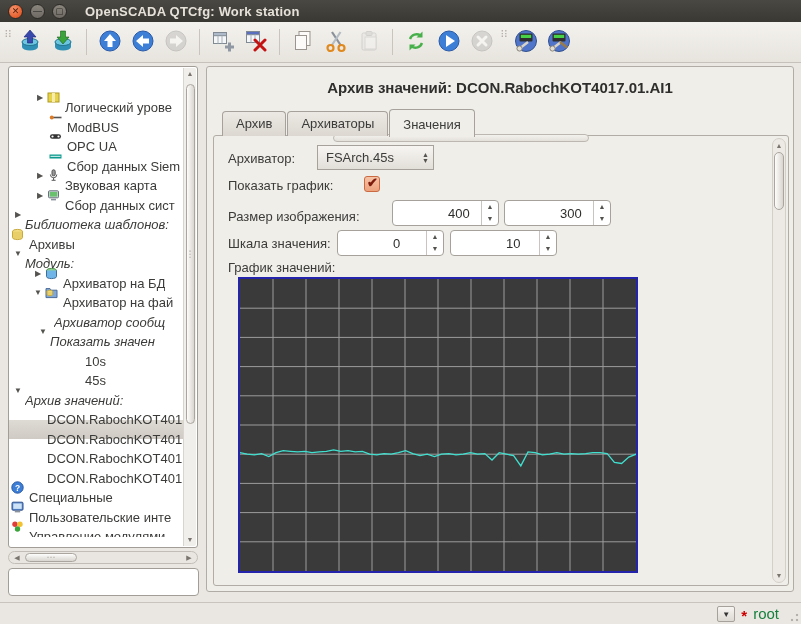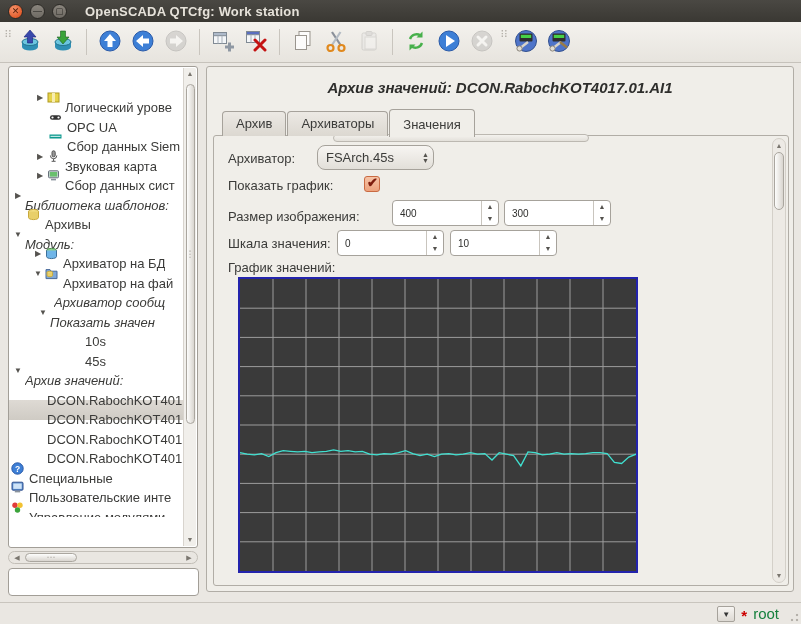--- a/index.html
+++ b/index.html
@@ -61,21 +61,21 @@
   .search-input{
     position:absolute; left:8px; top:568px; width:191px; height:28px;
     border:1px solid #a29e97; border-radius:4px; background:#fff; font-size:13px; padding:0 6px;
     font-family:"Liberation Sans", sans-serif;
   }
   
   .main-frame{
     position:absolute; left:206px; top:66px; width:588px; height:526px;
     background:#f0eee9; border:1px solid #b1ada6; border-radius:3px;
   }
-  .main-title{ text-align:center; margin-top:12px; font-size:15px; font-weight:bold; font-style:italic; color:#2e2e2c;}
+  .main-title{ text-align:center; margin-top:12px; font-size:15px; font-weight:bold; color:#2e2e2c;}
   .tabbar{ position:absolute; left:15px; top:41px; height:28px; display:flex; align-items:flex-end; z-index:2;}
   .tab{
     font-size:13px; color:#3b3b39; padding:4px 13px 5px 13px; margin-right:1px;
     background:linear-gradient(#ece9e4,#dcd8d1);
     border:1px solid #a6a29b; border-bottom:none; border-radius:4px 4px 0 0; cursor:default;
   }
   .tab.active{ background:#f0eee9; padding-top:7px; position:relative; top:1px;}
   .tab-pane{
     position:absolute; left:6px; top:68px; width:576px; height:451px;
     border:1px solid #b1ada6; border-radius:3px; background:#f0eee9;
@@ -83,36 +83,36 @@
   .scroll-strip{ position:absolute; left:119px; top:-2px; width:256px; height:8px;
     background:linear-gradient(#f4f2ee,#e3e0da); border:1px solid #bcb8b1; border-radius:4px;}
   .pane-vscroll{ position:absolute; top:2px; bottom:2px; right:2px; width:14px; background:#edeae5; border:1px solid #d4d0c9; border-radius:7px;}
   .pane-vscroll .arr{ position:absolute; left:0; width:12px; height:11px; font-size:7px; color:#7a766f; text-align:center; line-height:11px;}
   .pane-vscroll .arr.up{ top:1px;} .pane-vscroll .arr.down{ bottom:1px;}
   .pane-vthumb{ position:absolute; left:1px; top:13px; width:10px; height:58px; background:linear-gradient(90deg,#fdfdfc,#d9d5cf); border:1px solid #aaa69f; border-radius:6px;}
   
   .form-label{ position:absolute; font-size:13px; color:#3b3b39;}
   .combo{
     position:absolute; left:103px; top:9px; width:117px; height:25px;
-    background:linear-gradient(#f7f5f2,#e2dfd9); border:1px solid #a6a29b; border-radius:8px;
+    background:linear-gradient(#f7f5f2,#e2dfd9); border:1px solid #a6a29b; border-radius:0;
     display:flex; align-items:center; padding:0 4px 0 8px; font-size:13px;
   }
   .combo .cval{ flex:1;}
   .updown{ display:flex; flex-direction:column; align-items:center; line-height:6px; font-size:7px; color:#55534f; margin-left:4px;}
   .checkbox{
     position:absolute; left:150px; top:40px; width:16px; height:16px; border-radius:3px;
     background:linear-gradient(#f6c3a6,#eda27d); border:1px solid #c96a42; position:absolute;
   }
   .checkbox.checked::after{ content:"✔"; position:absolute; left:2px; top:-2px; font-size:13px; color:#7e1d0e; font-weight:bold;}
   .spinbox{
     position:absolute; height:26px; width:107px; background:#fff; border:1px solid #a6a29b; border-radius:4px;
     display:flex; align-items:stretch; overflow:hidden;
   }
-  .spinbox input{ flex:1; border:none; outline:none; font-size:10px; padding:0 0 0 7px; background:transparent; min-width:0;
-    font-family:"Liberation Sans", sans-serif; color:#2e2e2c;}
+  .spinbox input{ flex:1; border:none; outline:none; font-size:13px; padding:0 0 0 7px; background:transparent; min-width:0;
+    font-family:"Liberation Sans", sans-serif; color:#2e2e2c;margin-left:48px;}
   .spinbtns{ width:17px; border-left:1px solid #c9c5be; display:flex; flex-direction:column;}
   .spinbtns span{ flex:1; font-size:7px; color:#55534f; text-align:center; line-height:12px;}
   
   .graph-box{ position:absolute; left:24px; top:141px; width:400px; height:296px; border:2px solid #2323AC; background:#3A3A3A;}
   
   .statusbar{ position:absolute; left:0; top:602px; width:801px; height:22px; background:#eae7e2; border-top:1px solid #c9c5be;
     display:flex; align-items:center; justify-content:flex-end; padding-right:22px; gap:6px;}
   .status-combo{ width:18px; height:16px; background:linear-gradient(#f7f5f2,#ddd9d3); border:1px solid #a6a29b; border-radius:2px;
     font-size:8px; color:#333; text-align:center; line-height:15px;}
   .status-star{ color:#cc0000; font-size:15px; font-weight:bold; margin-top:4px;}
@@ -265,20 +265,29 @@
           <svg xmlns="http://www.w3.org/2000/svg" width="14" height="13" viewBox="0 0 14 13">
             <rect x="1" y="2" width="11" height="9" fill="#e6d34a" stroke="#b09a20"></rect>
             <rect x="5" y="2" width="3" height="9" fill="#f7ecb0"></rect>
           </svg>
         </span>
         <span class="tlabel">Логический урове</span>
       </div>
       <div class="tree-row" style="padding-left: 40px;">
         <span class="ticon">
           <svg xmlns="http://www.w3.org/2000/svg" width="14" height="13" viewBox="0 0 14 13">
+            <circle cx="2.8" cy="6.5" r="2" fill="#e07820"></circle>
+            <rect x="4.5" y="5.7" width="8" height="1.6" fill="#555"></rect>
+          </svg>
+        </span>
+        <span class="tlabel">ModBUS</span>
+      </div>
+      <div class="tree-row" style="padding-left: 40px;">
+        <span class="ticon">
+          <svg xmlns="http://www.w3.org/2000/svg" width="14" height="13" viewBox="0 0 14 13">
             <rect x="1" y="4.2" width="11" height="4.6" rx="2.2" fill="#333"></rect>
             <circle cx="3.5" cy="6.5" r="1.1" fill="#fff"></circle>
             <circle cx="9.5" cy="6.5" r="1.1" fill="#fff"></circle>
           </svg>
         </span>
         <span class="tlabel">OPC UA</span>
       </div>
       <div class="tree-row" style="padding-left: 40px;">
         <span class="ticon">
           <svg xmlns="http://www.w3.org/2000/svg" width="14" height="13" viewBox="0 0 14 13">
@@ -308,21 +317,21 @@
             <rect x="2.8" y="3" width="7.4" height="4.6" fill="#69c06d"></rect>
             <rect x="4" y="9.8" width="5" height="1.6" fill="#8a939d"></rect>
           </svg>
         </span>
         <span class="tlabel">Сбор данных сист</span>
       </div>
       <div class="tree-row italic" style="padding-left: 2px;">
         <span class="expander">▶</span>
         <span class="tlabel">Библиотека шаблонов:</span>
       </div>
-      <div class="tree-row" style="padding-left: 18px;">
+      <div class="tree-row" style="padding-left: 2px;">
         <span class="ticon">
           <svg xmlns="http://www.w3.org/2000/svg" width="14" height="13" viewBox="0 0 14 13">
             <ellipse cx="6.5" cy="3.4" rx="5" ry="2" fill="#f2de84" stroke="#c8a93c"></ellipse>
             <path d="M1.5 3.4v6.2c0 1.1 2.2 2 5 2s5-.9 5-2V3.4" fill="#e8cf6a" stroke="#c8a93c"></path>
           </svg>
         </span>
         <span class="tlabel">Архивы</span>
       </div>
       <div class="tree-row italic" style="padding-left: 2px;">
         <span class="expander">▼</span>

